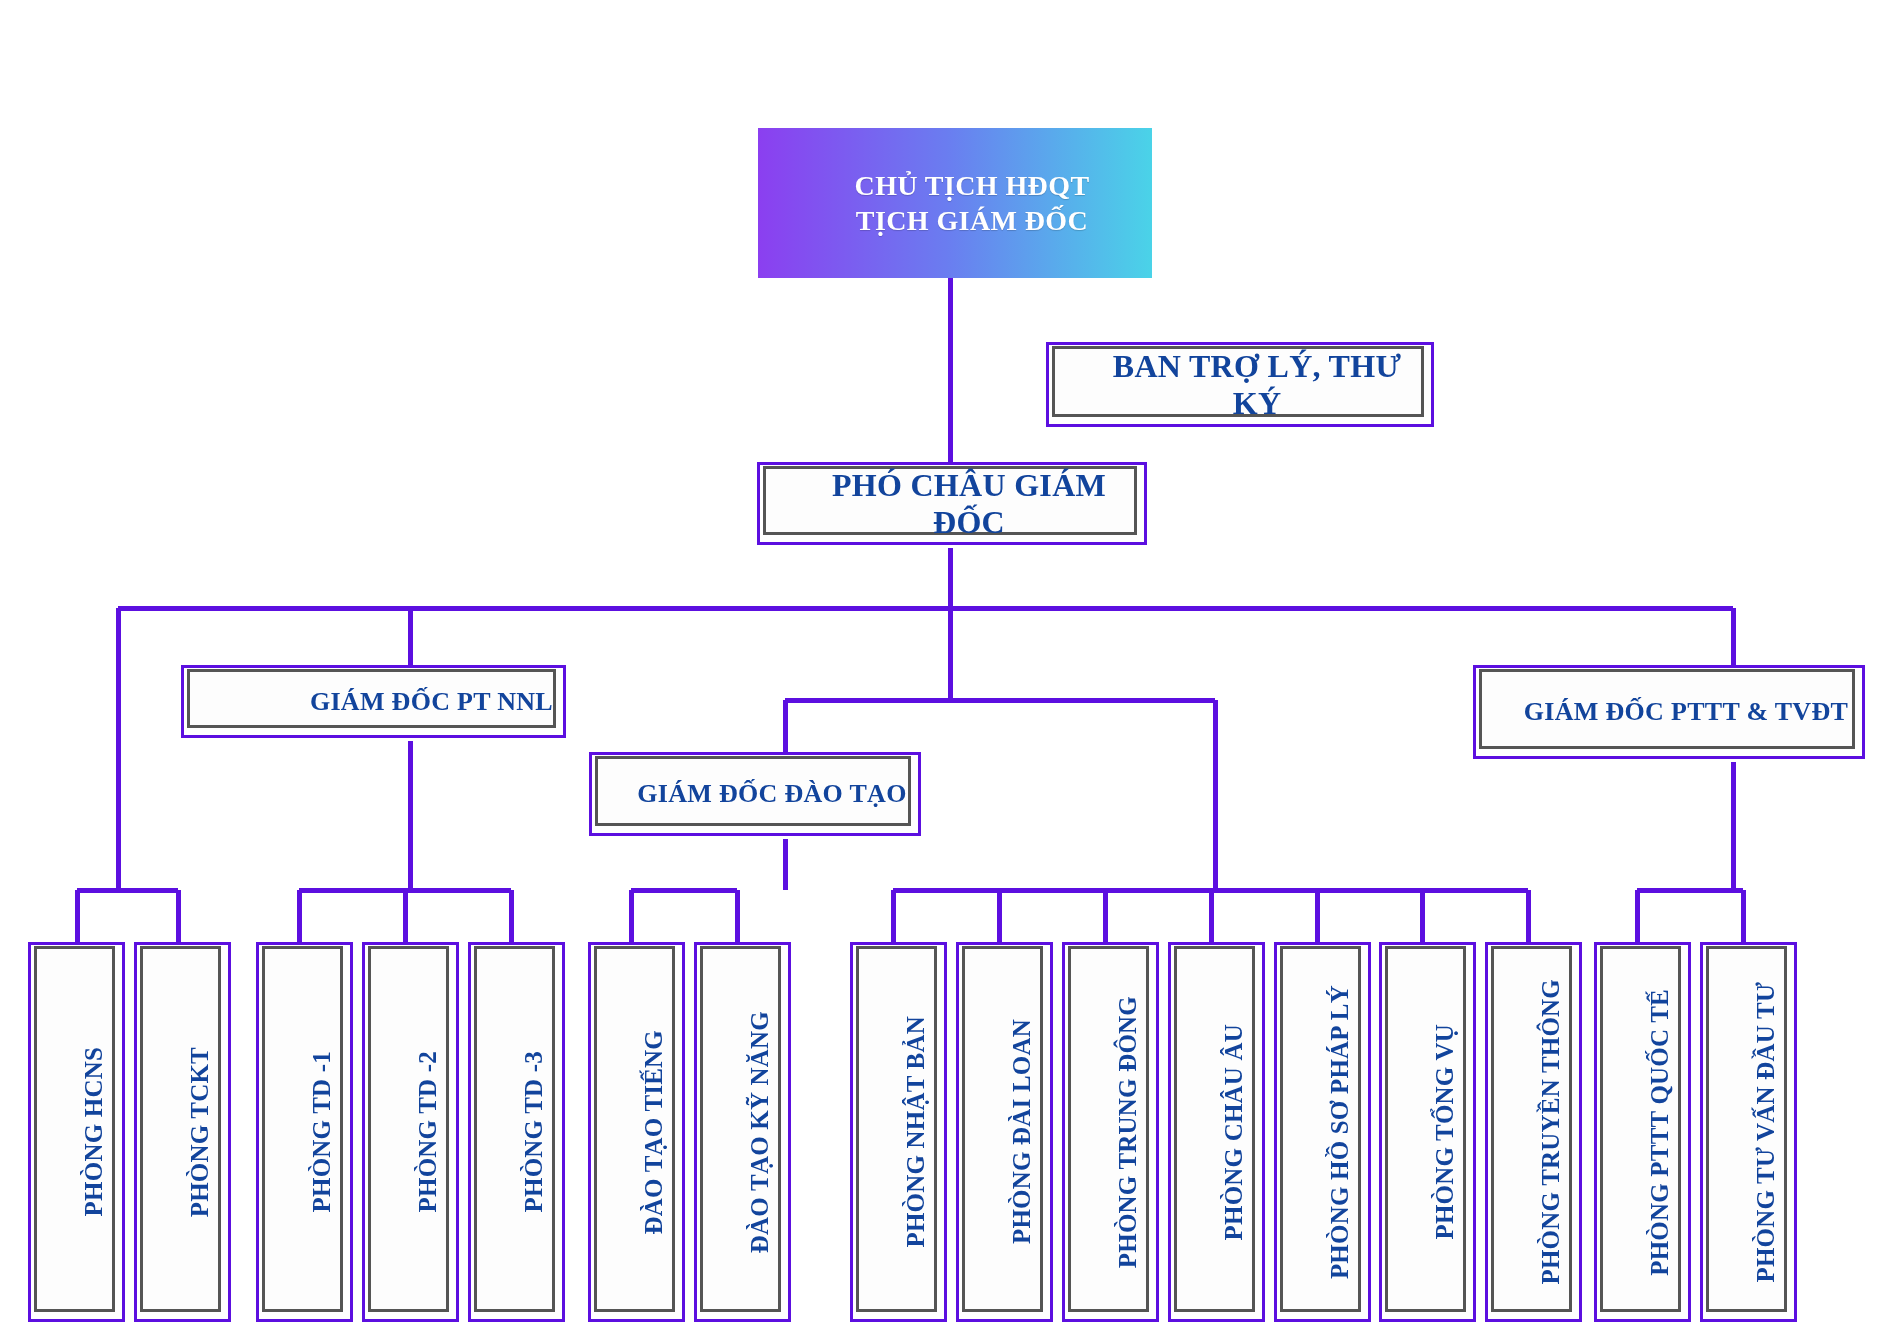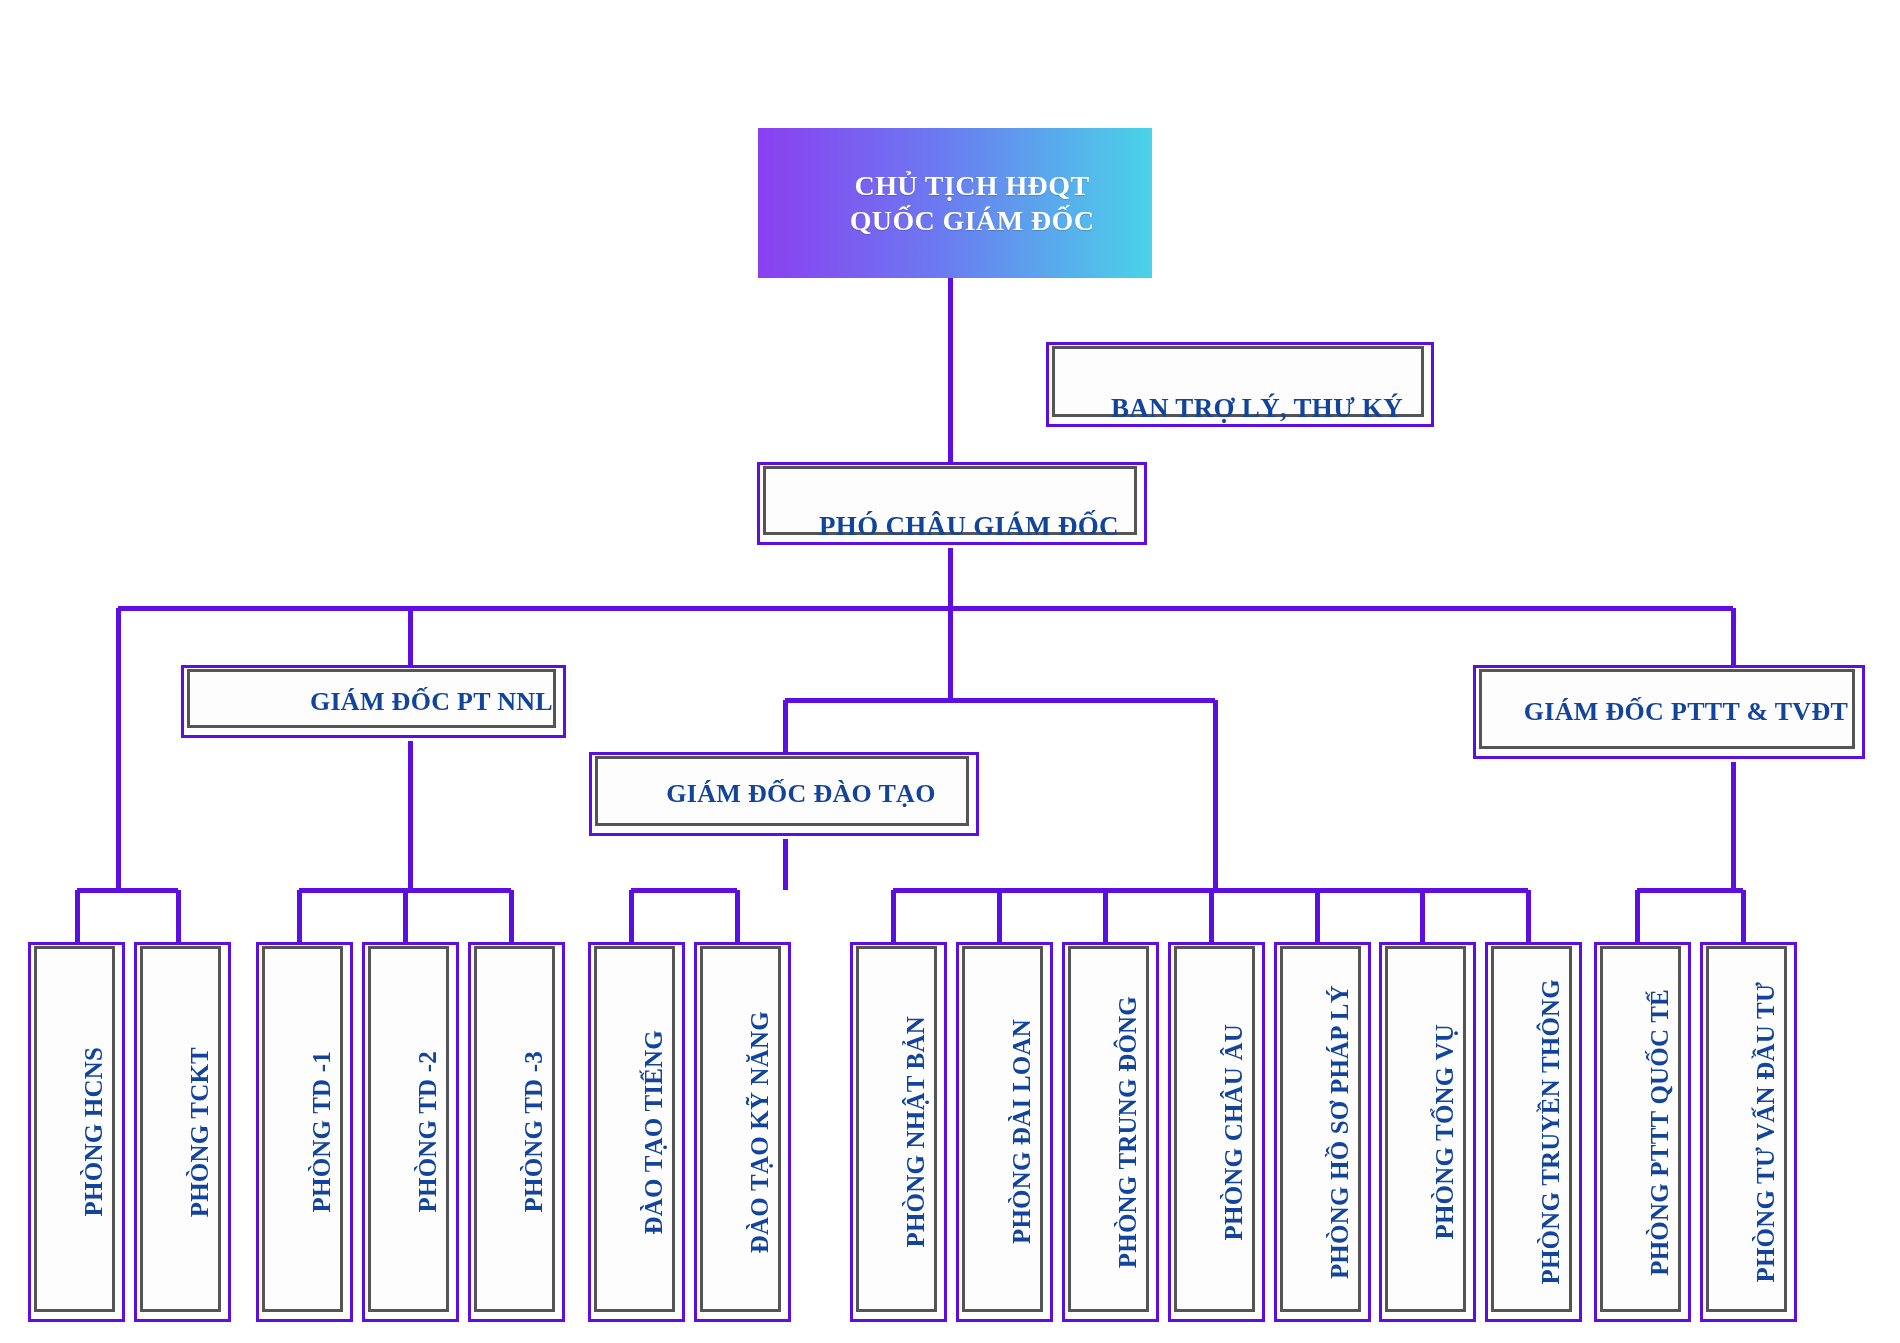--- a/index.html
+++ b/index.html
@@ -65,21 +65,21 @@
     border: 3px solid #555555;
     background: #fdfdfd;
     z-index: 0;
   }
   .node-box .label {
     position: relative;
     z-index: 1;
     padding: 0 10px;
   }
 
-  .lvl2 { font-size: 27px; align-items: flex-end; }
+  .lvl2 { font-size: 32px; }
   .lvl3 { font-size: 26px; }
 
   
   .node-vert {
     background: #ffffff;
     border: 3px solid #5c0fe0;
     color: #12449c;
     font-weight: bold;
     font-size: 25px;
     letter-spacing: .2px;
@@ -155,40 +155,40 @@
 
       <line x1="1637" y1="890" x2="1743" y2="890"></line>
       <line x1="1637" y1="890" x2="1637" y2="942"></line>
       <line x1="1743" y1="890" x2="1743" y2="942"></line>
     </g>
   </svg>
 
   <div class="node node-root" style="left:758px; top:128px; width:394px; height:150px;">
     <div>
       <div>CHỦ TỊCH HĐQT</div>
-      <div>QUỐC GIÁM ĐỐC</div>
+      <div>TỊCH GIÁM ĐỐC</div>
     </div>
   </div>
 
   <div class="node node-box lvl2" style="left:1046px; top:342px; width:388px; height:85px;">
     <div class="inner-frame"></div>
     <span class="label">BAN TRỢ LÝ, THƯ KÝ</span>
   </div>
 
   <div class="node node-box lvl2" style="left:757px; top:462px; width:390px; height:83px;">
     <div class="inner-frame"></div>
     <span class="label">PHÓ CHÂU GIÁM ĐỐC</span>
   </div>
 
   <div class="node node-box lvl3" style="left:181px; top:665px; width:385px; height:73px;justify-content:flex-end;">
     <div class="inner-frame"></div>
     <span class="label">GIÁM ĐỐC PT NNL</span>
   </div>
 
-  <div class="node node-box lvl3" style="left:589px; top:752px; width:390px; height:84px;">
+  <div class="node node-box lvl3" style="left:589px; top:752px; width:332px; height:84px;">
     <div class="inner-frame"></div>
     <span class="label">GIÁM ĐỐC ĐÀO TẠO</span>
   </div>
 
   <div class="node node-box lvl3" style="left:1473px; top:665px; width:392px; height:94px;">
     <div class="inner-frame"></div>
     <span class="label">GIÁM ĐỐC PTTT &amp; TVĐT</span>
   </div>
 
   <div class="node node-vert" style="left:28px; top:942px; width:97px; height:380px;">

